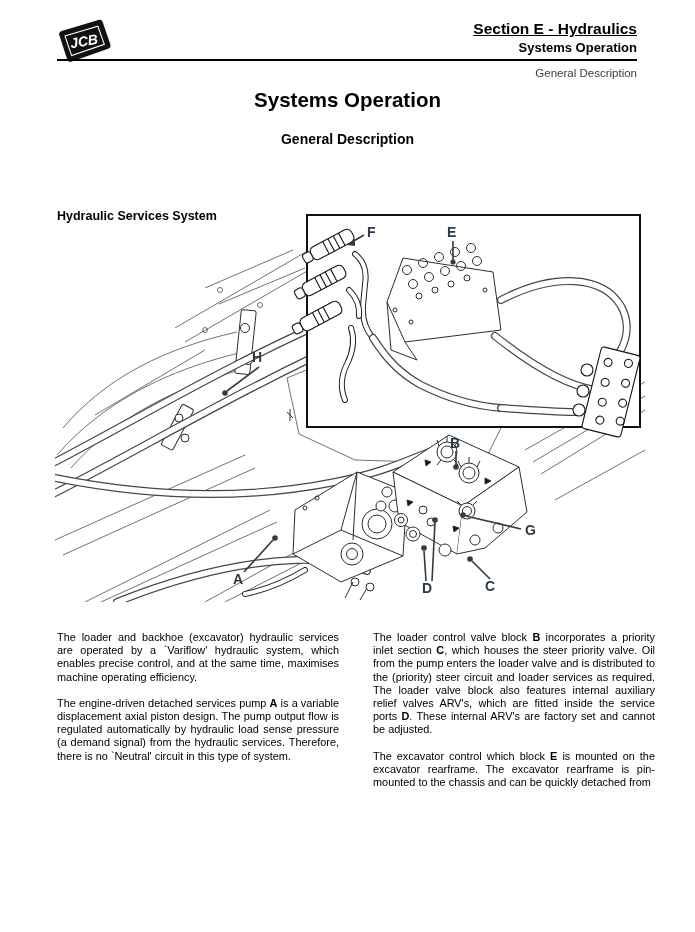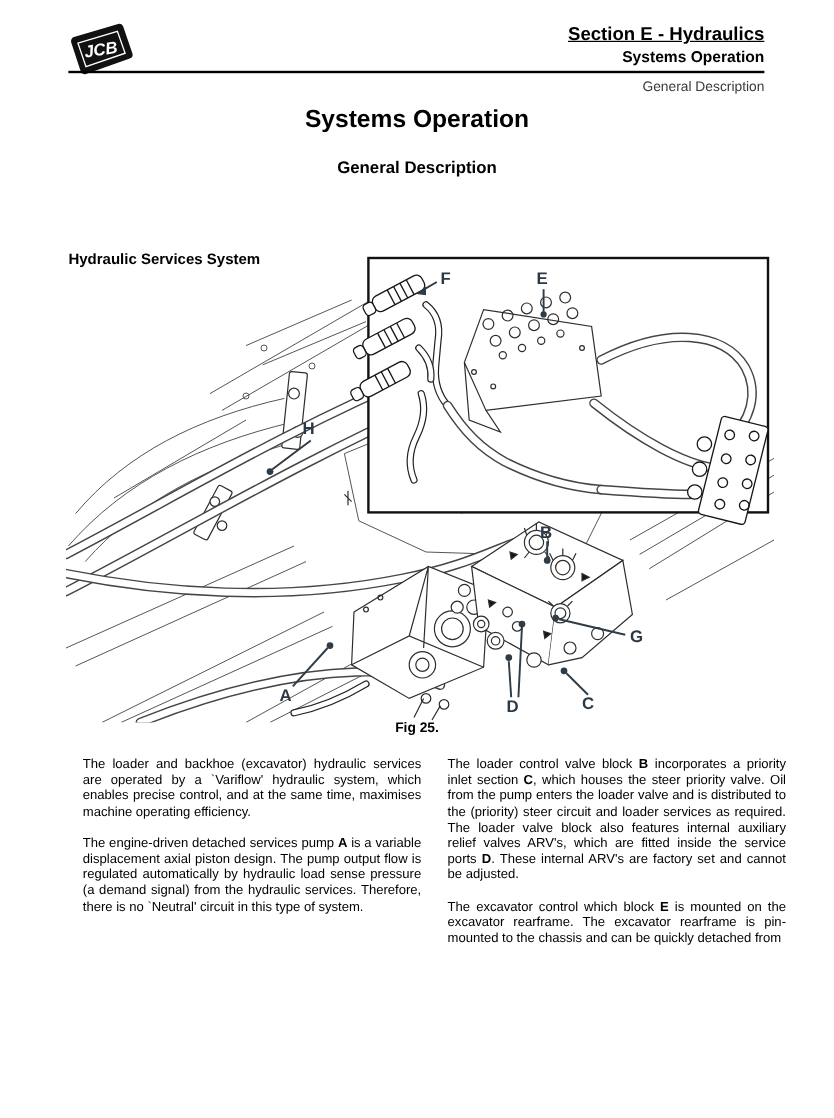--- a/index.html
+++ b/index.html
@@ -16,21 +16,21 @@
   .rule{position:absolute;left:57px;right:58px;top:59px;height:2.2px;background:#000;}
   .breadcrumb{position:absolute;right:58px;top:67px;font-size:11.5px;color:#3a3a3a;}
   .title{position:absolute;left:0;right:0;top:88px;text-align:center;font-size:20.5px;font-weight:bold;}
   .subtitle{position:absolute;left:0;right:0;top:131px;text-align:center;font-size:14px;font-weight:bold;}
   .sysheading{position:absolute;left:57px;top:176px;font-size:12.5px;font-weight:bold;margin-top:33px;}
   
   .figure{position:absolute;left:55px;top:210px;width:590px;height:392px;}
   .caption{position:absolute;left:0;right:0;top:601px;text-align:center;font-size:11.5px;font-weight:bold;}
   
   .col{position:absolute;top:631px;width:282px;font-size:10.9px;line-height:13.2px;text-align:justify;}
-  .col-left{left:57px;margin-left:12px;}
+  .col-left{left:57px;}
   .col-right{left:373px;}
   .col p{margin:0 0 13px 0;}
   .b{font-weight:bold;}
   
   .thin{stroke:#4d4d4d;stroke-width:.8;fill:none;}
   .med{stroke:#2e2e2e;stroke-width:1;fill:none;}
   .dark{stroke:#161616;stroke-width:1.1;fill:none;}
   .hoseO{stroke:#454545;stroke-width:8;fill:none;stroke-linecap:round;}
   .hoseI{stroke:#ffffff;stroke-width:5.6;fill:none;stroke-linecap:round;}
   .tubeO{stroke:#222;stroke-width:6;fill:none;stroke-linecap:round;}
@@ -286,21 +286,20 @@
         <path class="leader" d="M377,371 L380,312"></path>
         <circle class="ldot" cx="380" cy="310" r="2.8"></circle>
 
         <text class="lbl" x="430" y="381">C</text>
         <path class="leader" d="M435,369 L417,351"></path>
         <circle class="ldot" cx="415" cy="349" r="2.8"></circle>
       </g>
     </svg>
   </div>
 
-  <div class="caption">Fig 25.</div>
 
   <div class="col col-left">
     <p><span>The loader and backhoe (excavator) hydraulic services are operated by a `Variflow' hydraulic system, which enables precise control, and at the same time, maximises machine operating efficiency.</span></p>
     <p><span>The engine-driven detached services pump </span><span class="b">A</span><span> is a variable displacement axial piston design. The pump output flow is regulated automatically by hydraulic load sense pressure (a demand signal) from the hydraulic services. Therefore, there is no `Neutral' circuit in this type of system.</span></p>
   </div>
   <div class="col col-right">
     <p><span>The loader control valve block </span><span class="b">B</span><span> incorporates a priority inlet section </span><span class="b">C</span><span>, which houses the steer priority valve. Oil from the pump enters the loader valve and is distributed to the (priority) steer circuit and loader services as required. The loader valve block also features internal auxiliary relief valves ARV's, which are fitted inside the service ports </span><span class="b">D</span><span>. These internal ARV's are factory set and cannot be adjusted.</span></p>
     <p><span>The excavator control which block </span><span class="b">E</span><span> is mounted on the excavator rearframe. The excavator rearframe is pin-mounted to the chassis and can be quickly detached from</span></p>
   </div>
 

